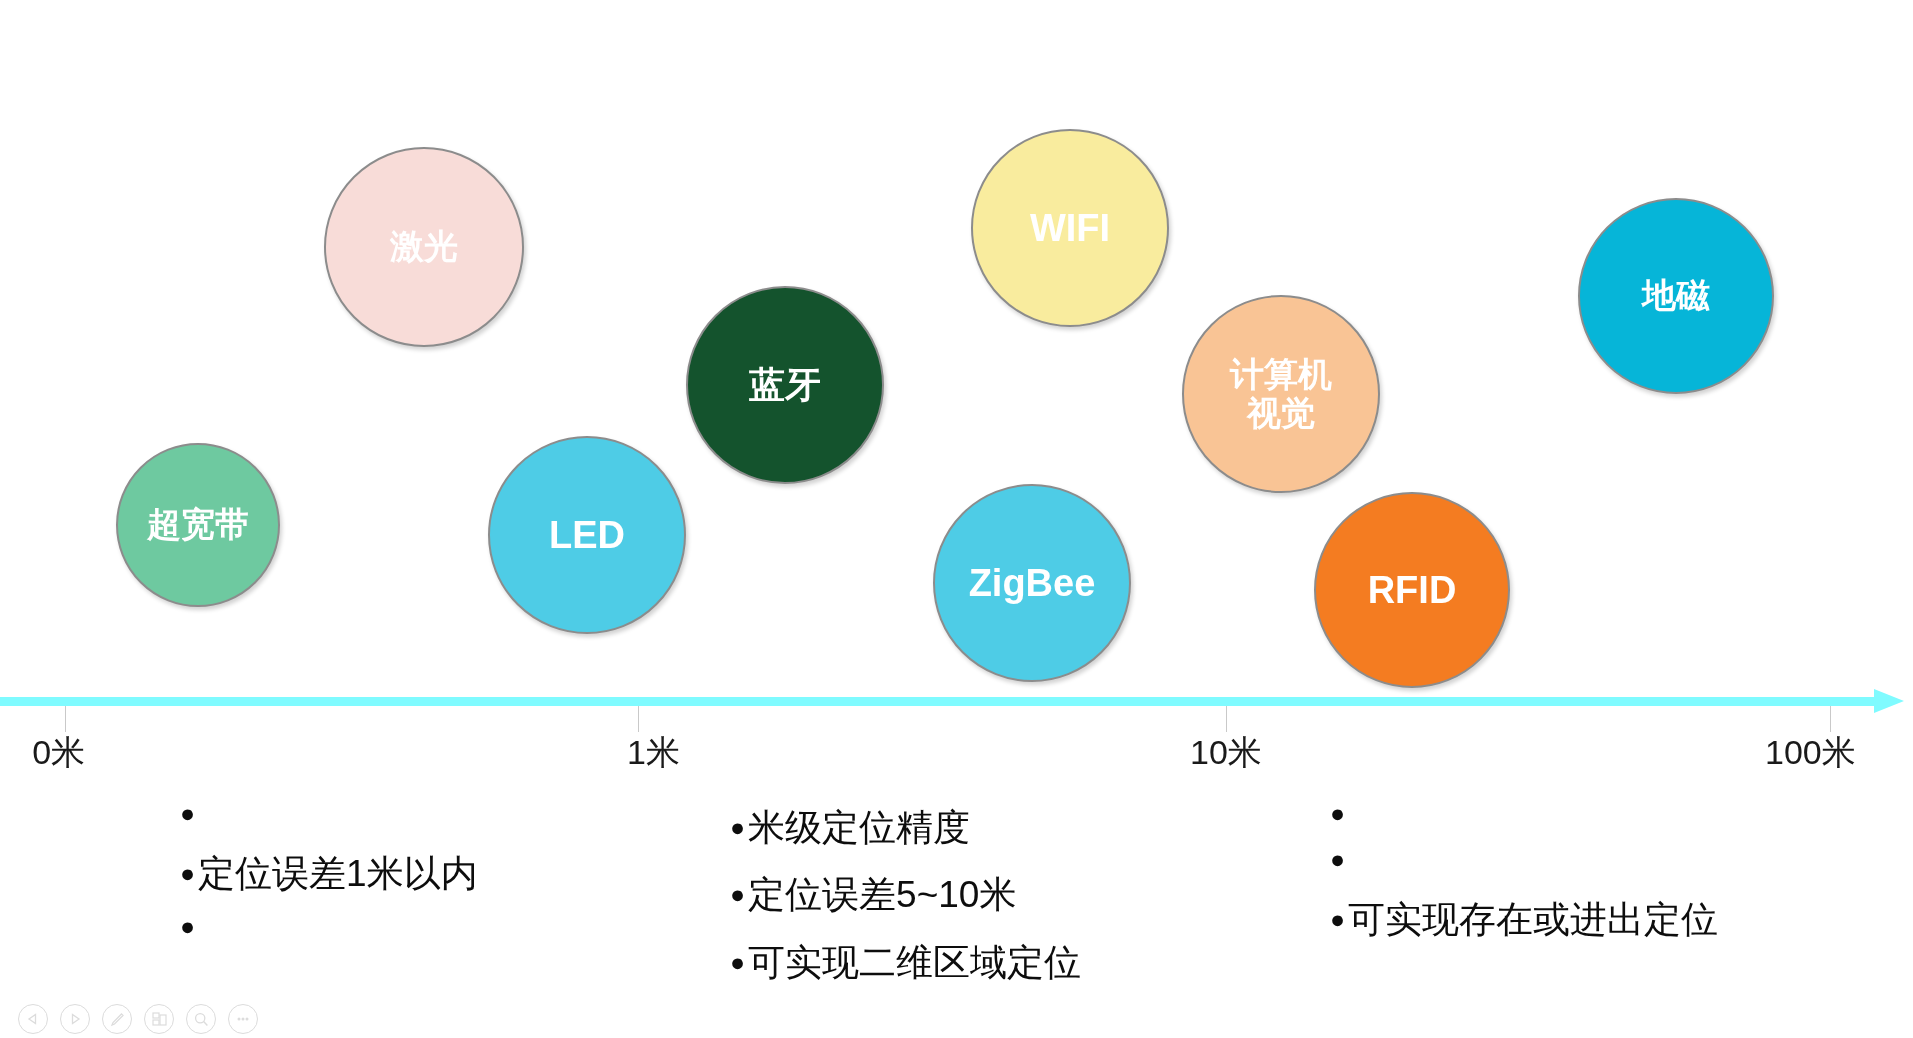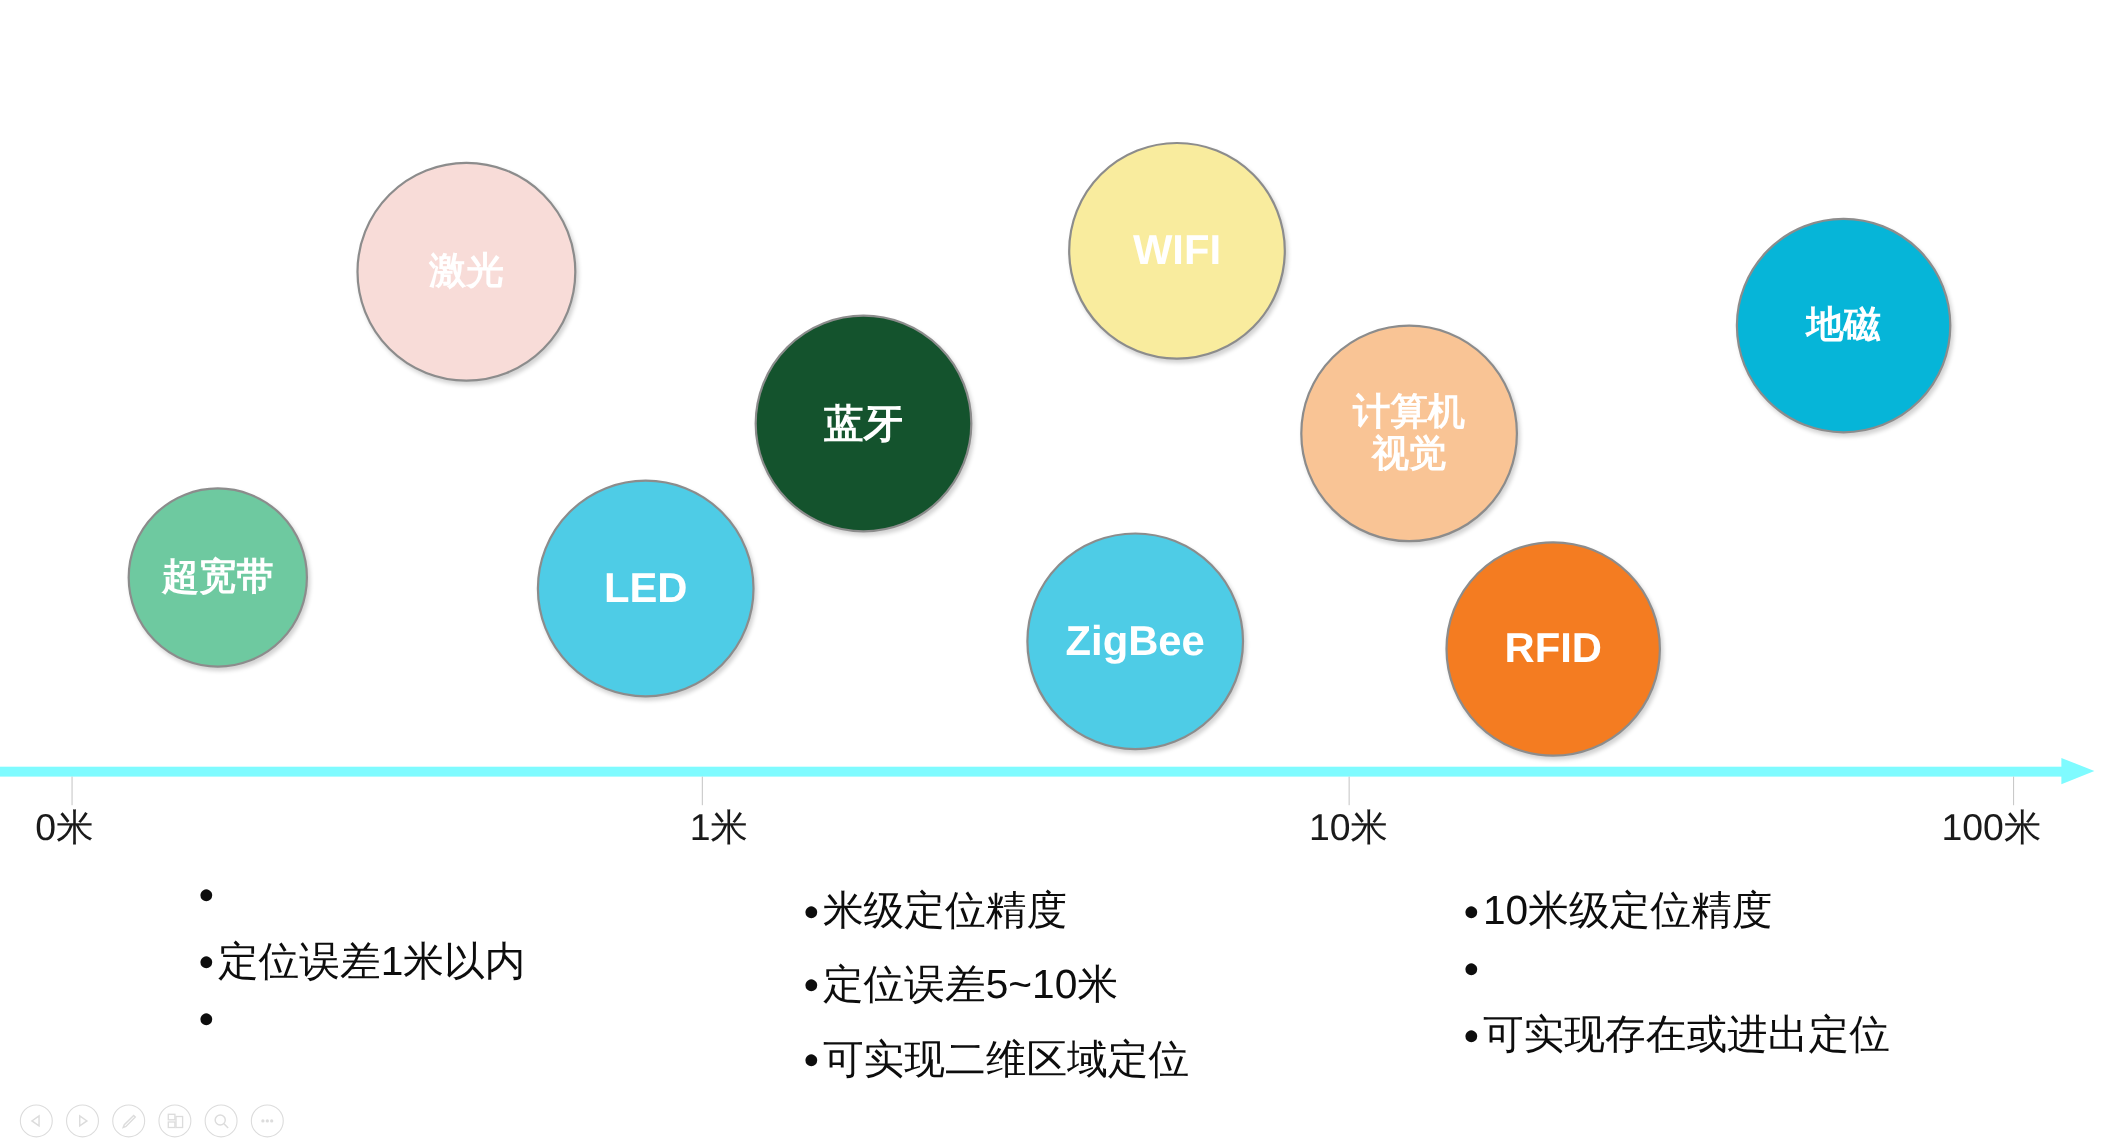--- a/index.html
+++ b/index.html
@@ -201,21 +201,20 @@
           <span>定位误差5~10米</span>
         </div>
         <div class="bullet-line">
           <span class="bullet-dot">●</span>
           <span>可实现二维区域定位</span>
         </div>
       </div>
       <div class="bullet-col" style="left: 1330px;">
         <div class="bullet-line">
           <span class="bullet-dot">●</span>
-          <span>10米级定位精度</span>
         </div>
         <div class="bullet-line">
           <span class="bullet-dot">●</span>
         </div>
         <div class="bullet-line">
           <span class="bullet-dot">●</span>
           <span>可实现存在或进出定位</span>
         </div>
       </div>
     </div>

